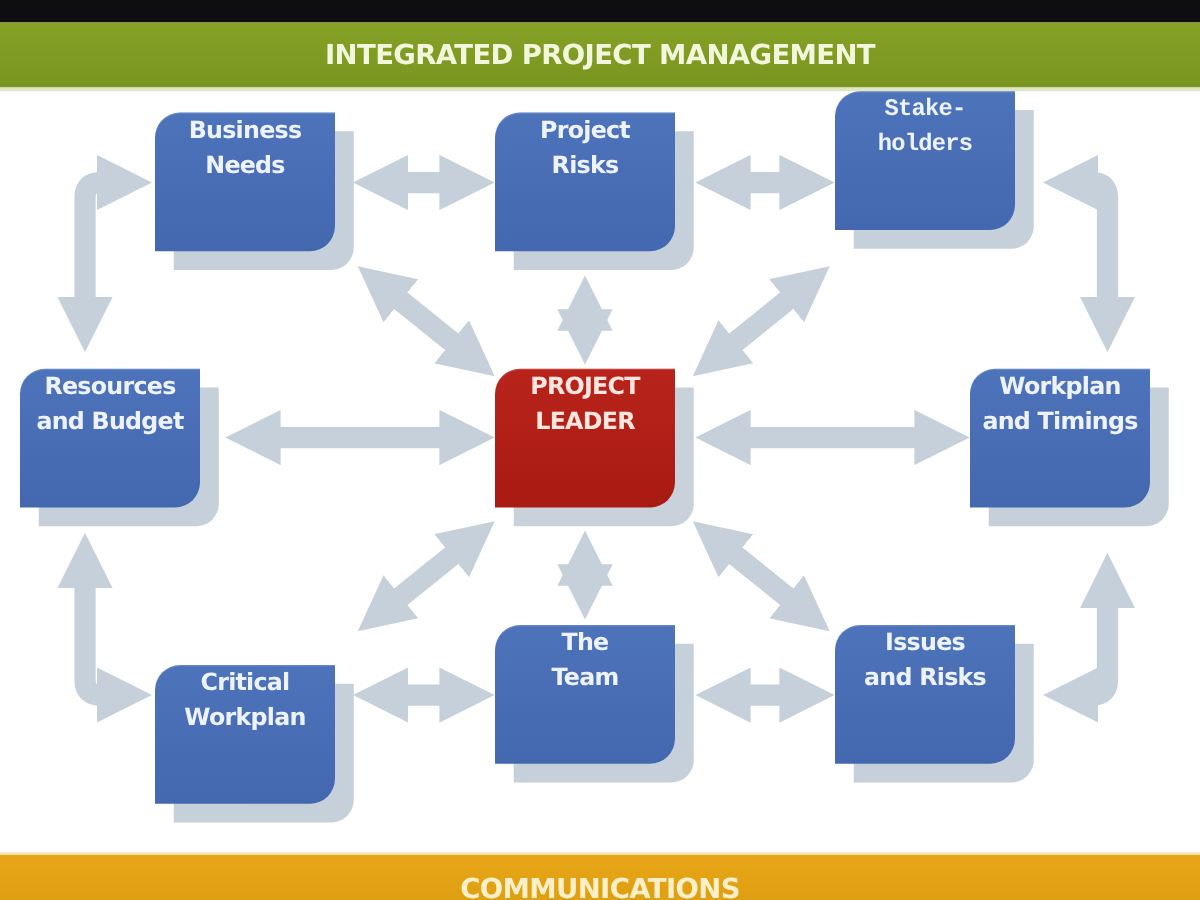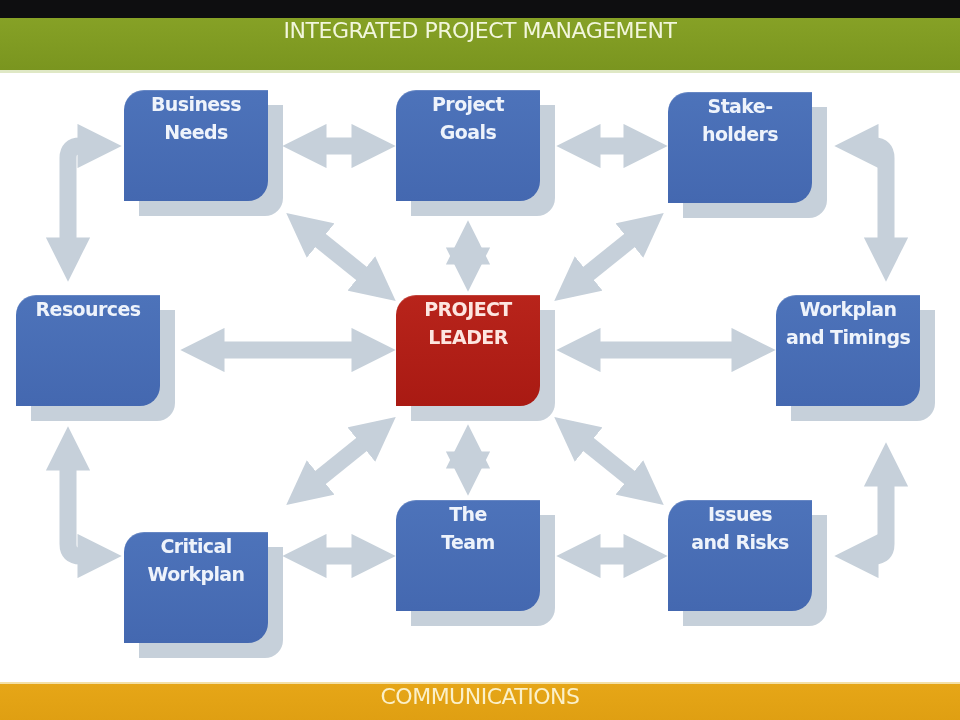--- a/index.html
+++ b/index.html
@@ -7,22 +7,22 @@
     width: 960px; height: 720px; position: relative; overflow: hidden;
     background: #0e0e10;
     font-family: "DejaVu Sans", "Liberation Sans", sans-serif;
   }
   .canvas {
     position: absolute; left: 0; top: 18px; width: 960px; height: 684px;
     background: #ffffff;
   }
   .band {
     position: absolute; left: 0; width: 960px;
-    display: flex; align-items: flex-start; justify-content: center;
-    font-weight: normal; letter-spacing: -0.5px;
+    display: flex; align-items: center; justify-content: center;
+    font-weight: bold; letter-spacing: -0.5px;
   }
   .band-top {
     top: 18px; height: 52px;
     background: linear-gradient(#86a126, #7a951f);
     color: #f2f6dc; font-size: 22px;
     border-bottom: 3px solid #dfe8c5;
   }
   .band-bottom {
     top: 646px; height: 54px;
     background: linear-gradient(#e6a617, #dc9c10);
@@ -102,36 +102,37 @@
   <div class="face">
     <span class="line">Business</span>
     <span class="line">Needs</span>
   </div>
 </div>
 
 <div class="node" style="left:396px; top:90px;">
   <div class="shadow"></div>
   <div class="face">
     <span class="line">Project</span>
-    <span class="line">Goals</span>
+    <span class="line">Risks</span>
   </div>
 </div>
 
-<div class="node" style="left:668px; top:92px;">
+<div class="node" style="left:668px; top:73px;font-family:Liberation Mono, monospace;">
   <div class="shadow"></div>
   <div class="face">
     <span class="line">Stake-</span>
     <span class="line">holders</span>
   </div>
 </div>
 
 <div class="node" style="left:16px; top:295px;">
   <div class="shadow"></div>
   <div class="face">
     <span class="line">Resources</span>
+    <span class="line">and Budget</span>
   </div>
 </div>
 
 <div class="node leader" style="left:396px; top:295px;">
   <div class="shadow"></div>
   <div class="face">
     <span class="line">PROJECT</span>
     <span class="line">LEADER</span>
   </div>
 </div>

